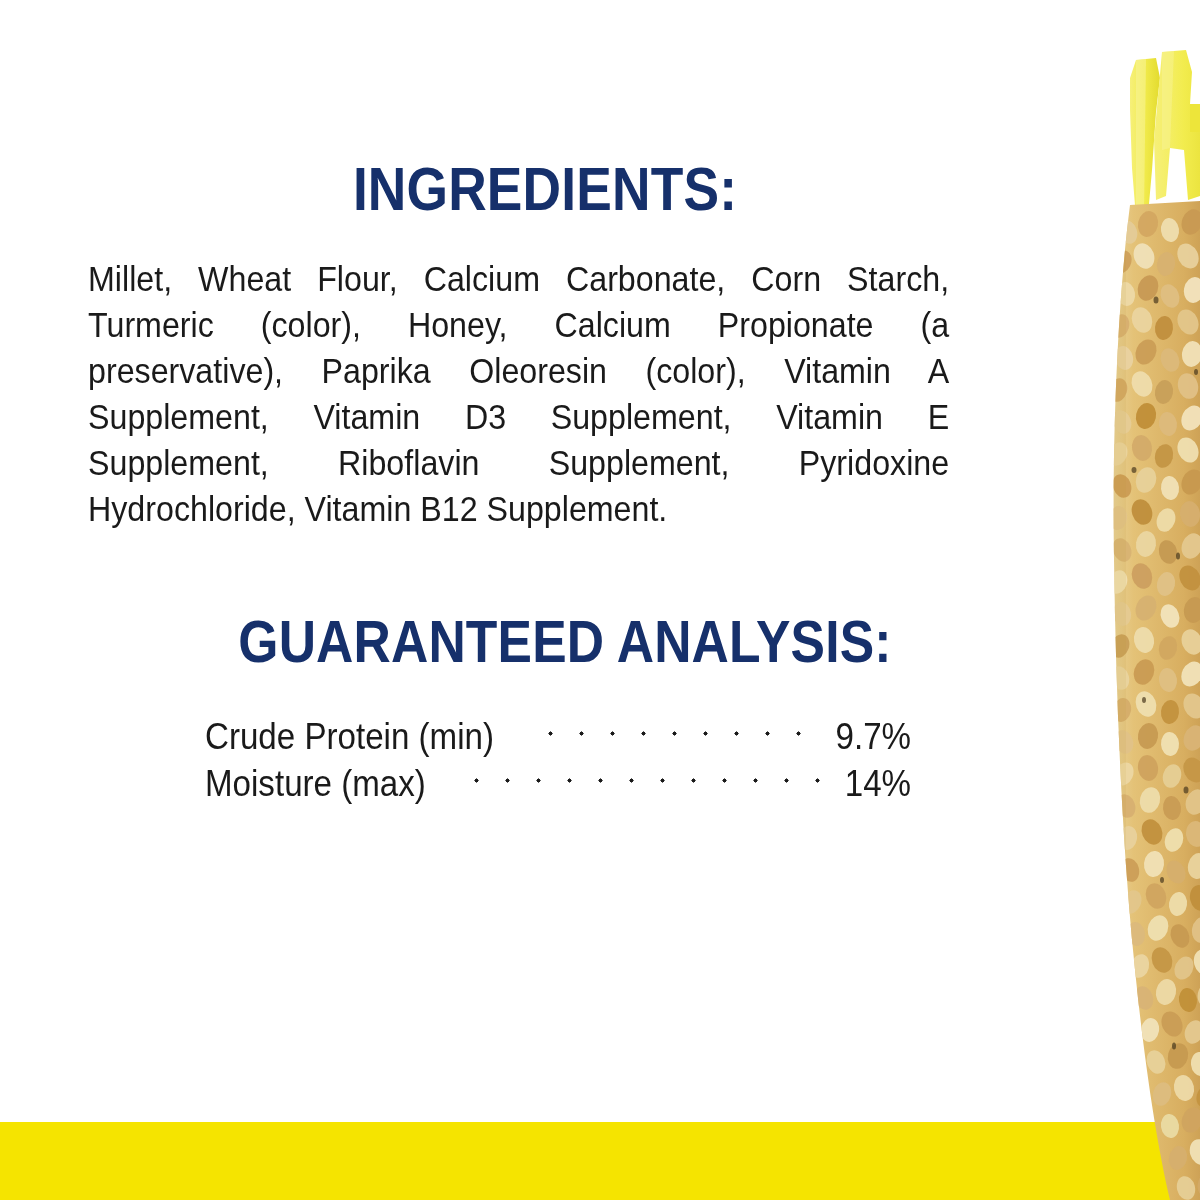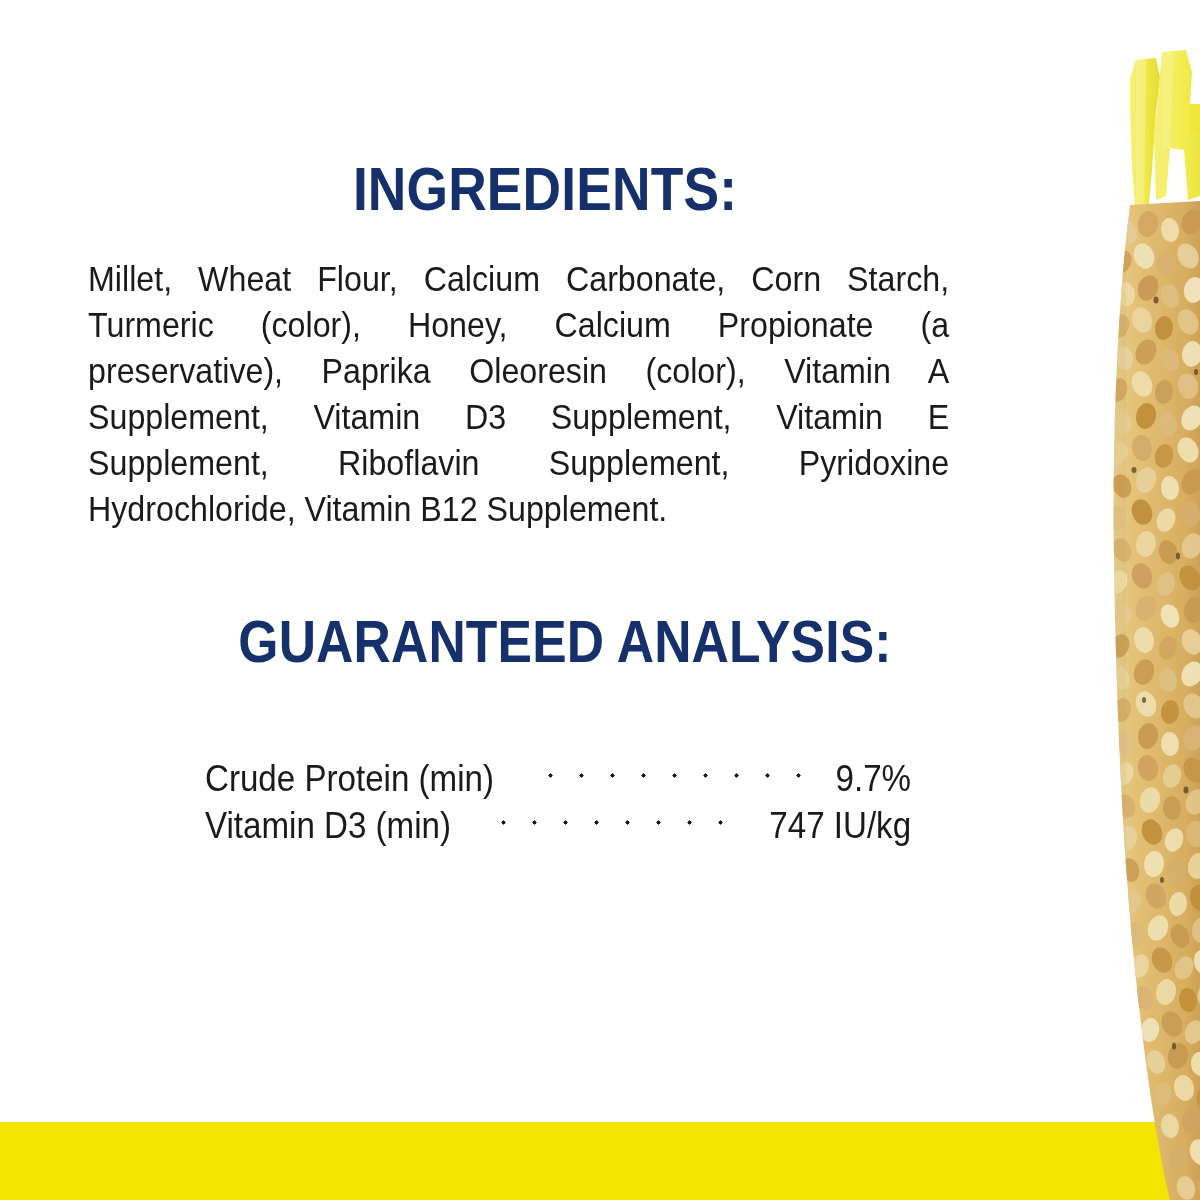--- a/index.html
+++ b/index.html
@@ -84,21 +84,21 @@
     left: 0;
     top: 612px;
     width: 1130px;
     font-size: 60px;
   }
 
   
   .analysis-table {
     position: absolute;
     left: 205px;
-    top: 744px;
+    top: 702px;
     width: 706px;
   }
 
   .analysis-row {
     display: flex;
     align-items: baseline;
     height: 47px;
     font-size: 36px;
     color: #1a1a1a;
     line-height: 47px;
@@ -172,27 +172,27 @@
     <div class="analysis-table">
 
       <div class="analysis-row">
         <span class="nutrient-name">Crude Protein (min)</span>
         <span class="leader"></span>
         <span class="nutrient-value">9.7%</span>
       </div>
 
 
 
-
-
       <div class="analysis-row">
-        <span class="nutrient-name">Vitamin D3 (min)</span>
+        <span class="nutrient-name">Moisture (max)</span>
         <span class="leader"></span>
-        <span class="nutrient-value">747 IU/kg</span>
+        <span class="nutrient-value">14%</span>
       </div>
+
+
 
     </div>
   </div>
 
   <div class="product-figure">
     <svg width="120" height="1200" viewBox="0 0 120 1200" xmlns="http://www.w3.org/2000/svg">
       <defs>
         <linearGradient id="clipGrad" x1="0" y1="0" x2="1" y2="0">
           <stop offset="0%" stop-color="#F6F07A"></stop>
           <stop offset="45%" stop-color="#F2EC4E"></stop>

